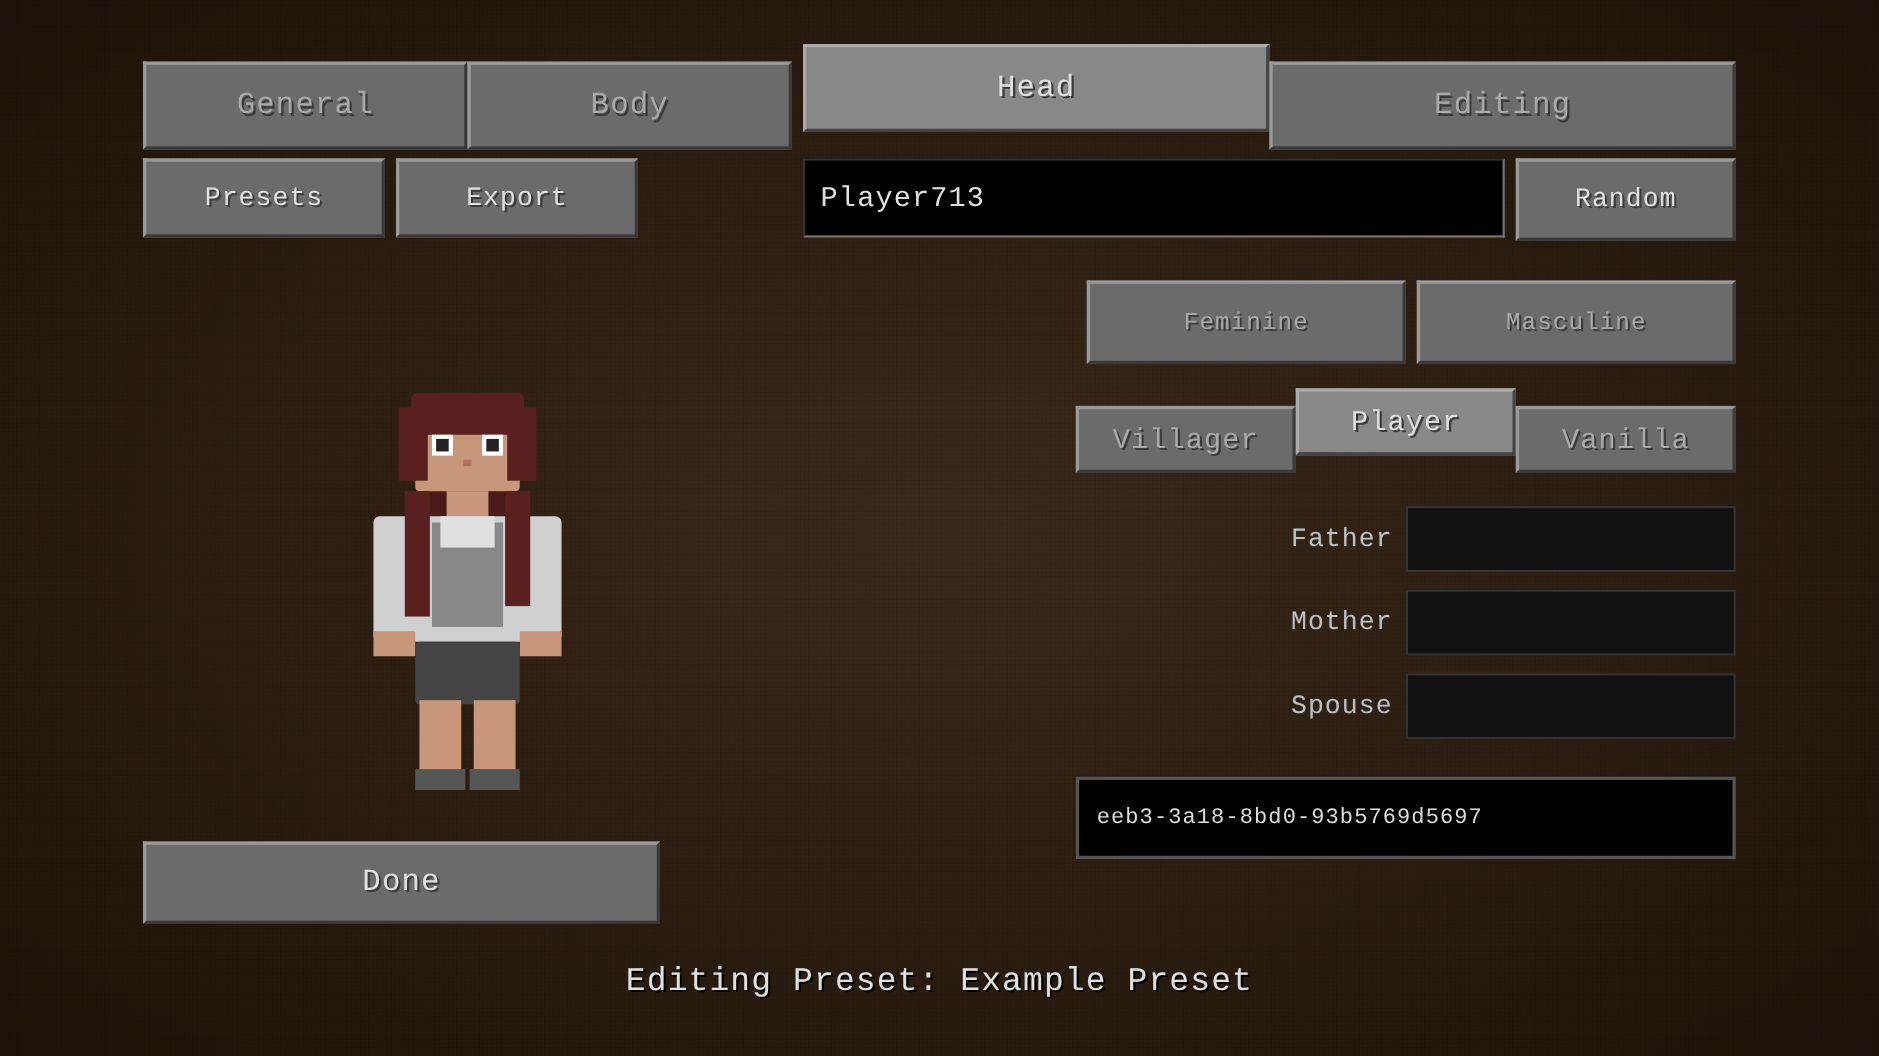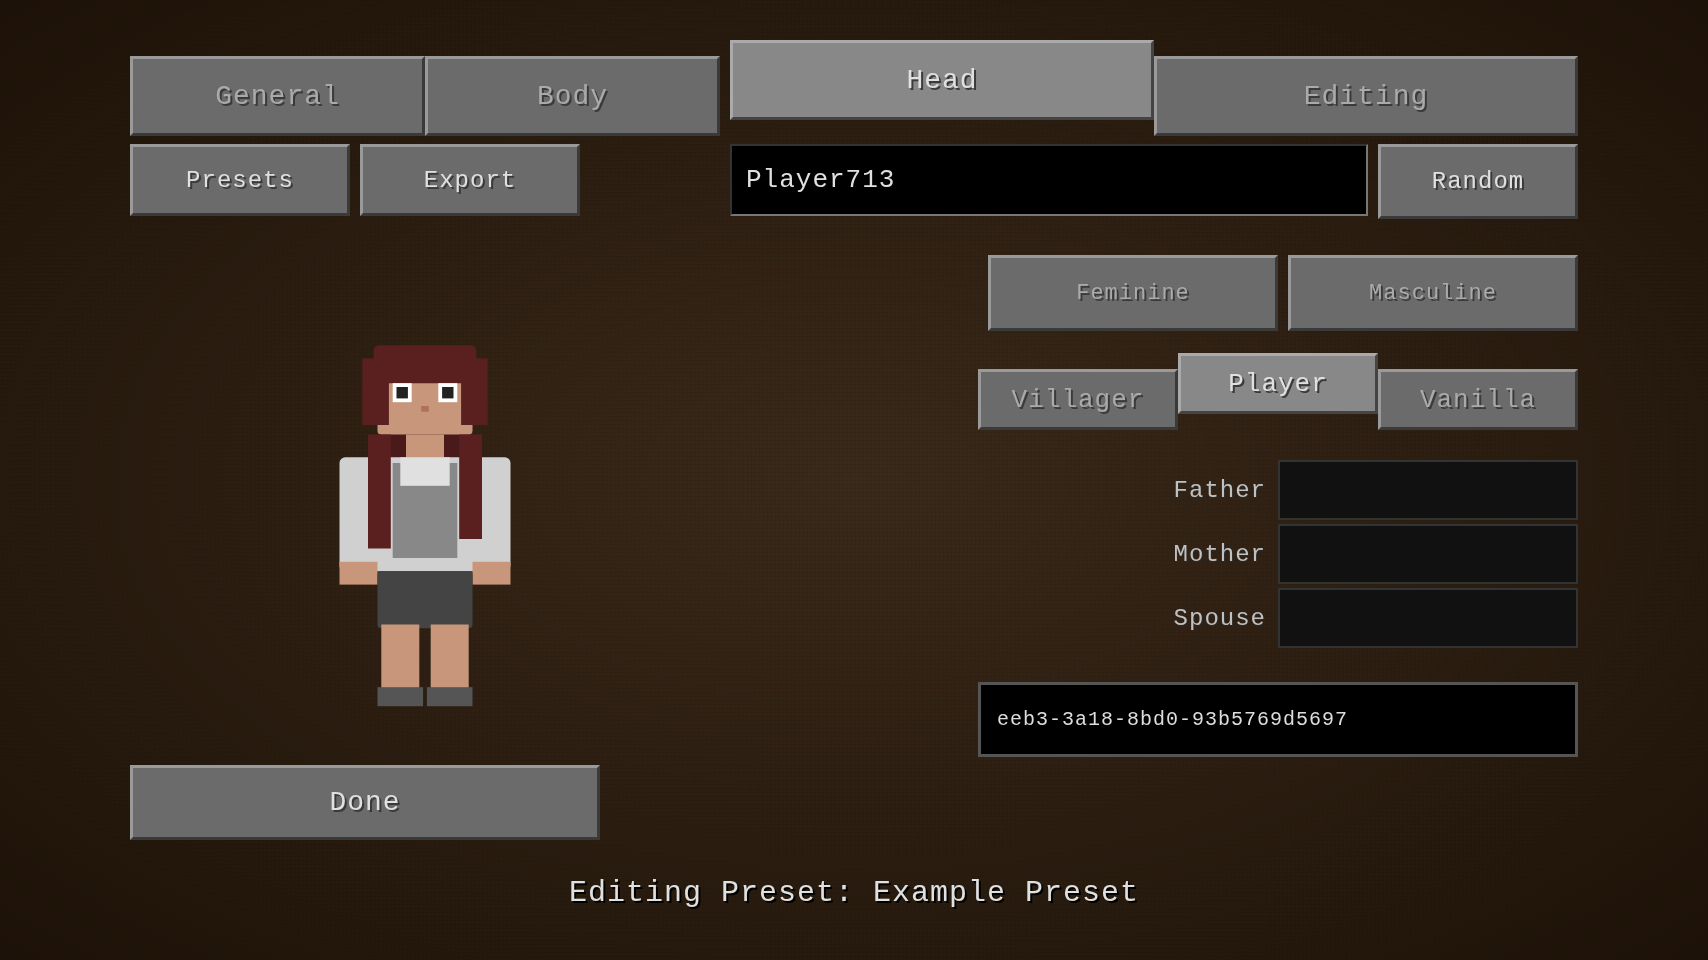--- a/index.html
+++ b/index.html
@@ -138,21 +138,21 @@
     .type-row .mc-button {
       width: 200px;
       height: 61px;
       font-size: 26px;
     }
 
     
     .relations {
       display: flex;
       flex-direction: column;
-      gap: 0;
+      gap: 12px;
       align-items: flex-end;
       margin-bottom: 20px;
     }
 
     .relation-row {
       display: flex;
       align-items: center;
       gap: 12px;
       margin-bottom: 4px;
     }

